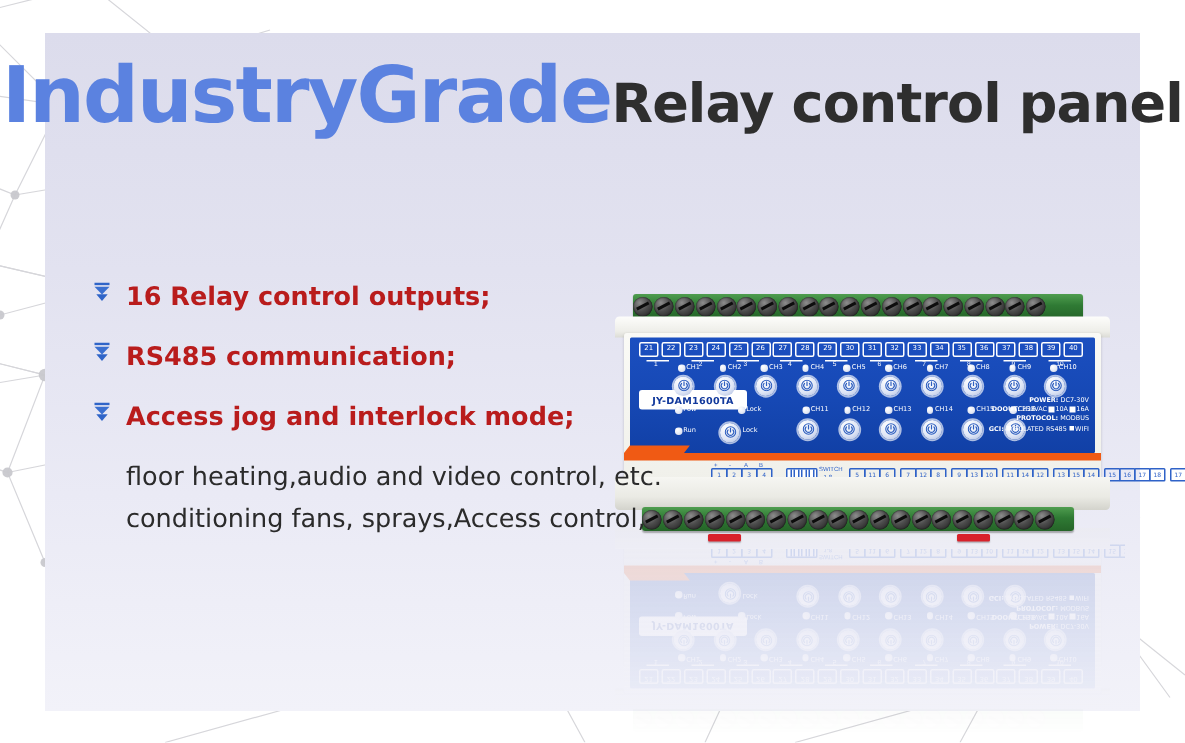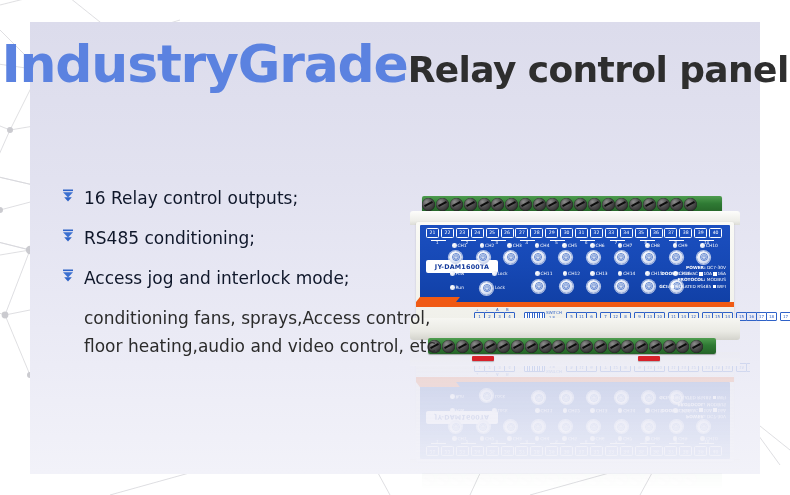--- a/index.html
+++ b/index.html
@@ -43,22 +43,23 @@
   .sub-model{color:#e3a73a;}
 
   
   .bullets{position:absolute;left:62px;top:184px;width:380px;z-index:6;}
   .blt{display:flex;align-items:flex-start;margin-bottom:12px;}
   .blt-mark{
     width:22px;flex:0 0 22px;color:#2f64c8;font-size:15px;line-height:22px;
     text-align:left;margin-top:3px;
   }
   .blt-txt{
-    font-size:17px;color:#0f172a;line-height:28px;
+    font-size:17px;color:#b91c1c;line-height:28px;
     font-family:"DejaVu Sans","Liberation Sans",sans-serif;
+    font-weight:bold;
   }
   .blt-cont{margin-left:22px;font-size:17px;color:#2b2b2b;line-height:28px;
     font-family:"DejaVu Sans","Liberation Sans",sans-serif;}
 
   
   .device-wrap{position:absolute;left:400px;top:192px;width:350px;height:160px;z-index:5;}
   .reflection{
     position:absolute;left:400px;top:352px;width:350px;height:140px;z-index:4;
     transform:scaleY(-1);opacity:0.17;filter:blur(0.4px);
     -webkit-mask-image:linear-gradient(180deg,rgba(0,0,0,0) 0%,rgba(0,0,0,.55) 55%,rgba(0,0,0,.95) 100%);
@@ -273,37 +274,37 @@
     </div>
 
     <div class="blt">
       <span class="blt-mark">
         <svg width="12" height="14" viewBox="0 0 12 14">
             <rect x="1" y="0.5" width="10" height="1.6" fill="#2f64c8"></rect>
             <path d="M1 3.2 L11 3.2 L6 8.4 Z" fill="#3a6fd0"></path>
             <path d="M2.2 8.2 L9.8 8.2 L6 12.6 Z" fill="#2f64c8"></path>
           </svg>
       </span>
-      <span class="blt-txt">RS485 conditioning;</span>
+      <span class="blt-txt">RS485 communication;</span>
     </div>
 
 
     <div class="blt">
       <span class="blt-mark">
         <svg width="12" height="14" viewBox="0 0 12 14">
             <rect x="1" y="0.5" width="10" height="1.6" fill="#2f64c8"></rect>
             <path d="M1 3.2 L11 3.2 L6 8.4 Z" fill="#3a6fd0"></path>
             <path d="M2.2 8.2 L9.8 8.2 L6 12.6 Z" fill="#2f64c8"></path>
           </svg>
       </span>
       <span class="blt-txt">Access jog and interlock mode;</span>
     </div>
 
+    <div class="blt-cont">floor heating,audio and video control, etc.</div>
     <div class="blt-cont">conditioning fans, sprays,Access control,</div>
-    <div class="blt-cont">floor heating,audio and video control, etc.</div>
   </div>
 
   <div class="device-wrap">
     <div class="dev" id="dev-master">
 
       <div class="term-top" id="termtop">
           <span class="screw"></span>
           <span class="screw"></span>
           <span class="screw"></span>
           <span class="screw"></span>

